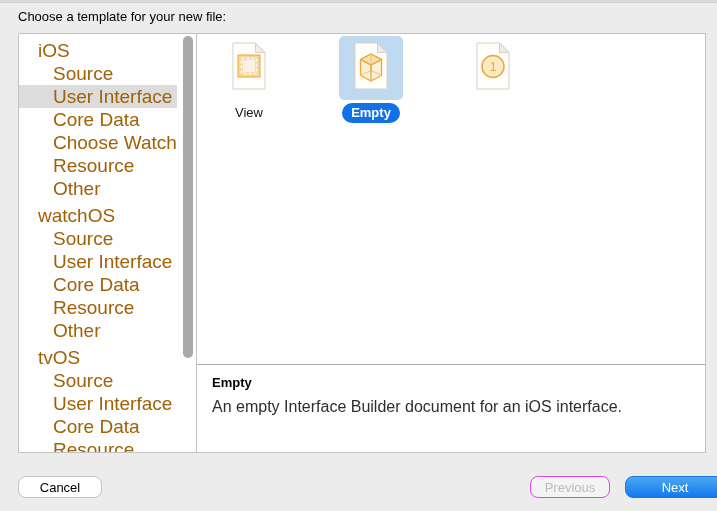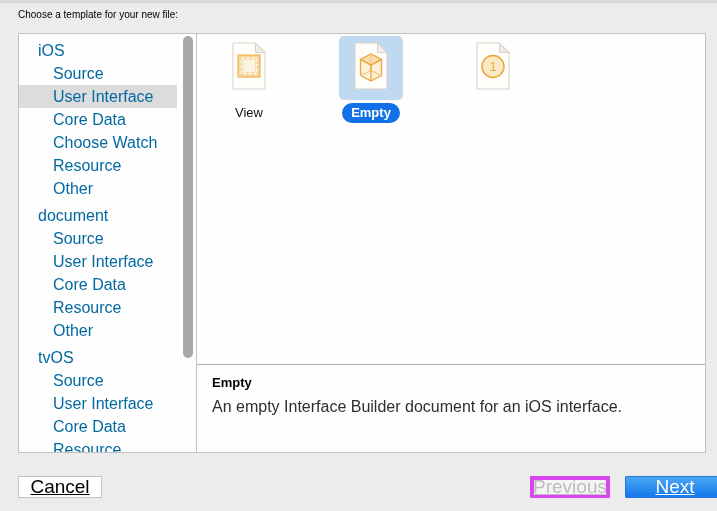--- a/index.html
+++ b/index.html
@@ -4,29 +4,29 @@
 <style>
   * { margin:0; padding:0; box-sizing:border-box; }
   html,body { width:717px; height:511px; }
   body {
     position:relative; background:#ececec; overflow:hidden;
     font-family:"Liberation Sans", sans-serif;
     -webkit-font-smoothing:antialiased;
   }
   .top-strip { position:absolute; left:0; top:0; width:717px; height:3px;
     background:#dadada; border-bottom:1px solid #d2d2d2; }
-  .dlg-title { position:absolute; left:18px; top:9px; font-size:10px; color:#000; }
+  .dlg-title { position:absolute; left:18px; top:9px; font-size:13px; color:#000; }
 
   .panel { position:absolute; top:33px; height:420px; background:#fefefe;
     border:1px solid #c2c2c2; overflow:hidden; }
   .sidebar { left:18px; width:179px; }
   .main { left:196px; width:510px; }
 
   .side-list { padding-top:5px; }
-  .side-row { height:23px; line-height:23px; font-size:16px; color:#0369a1;
+  .side-row { height:23px; line-height:23px; font-size:19px; color:#a16207;
     padding-left:34px; margin-right:19px; white-space:nowrap; cursor:default; }
   .side-row.group { padding-left:19px; }
   .side-row.gap { margin-top:4px; }
   .side-row.selected { background:var(--row-sel,#dcdcdc); }
   .side-scrollbar { position:absolute; top:2px; right:3px; width:10px; height:322px;
     border-radius:5px; background:#a9a9a9; }
 
   .tpl-grid { position:absolute; left:0; top:2px; display:flex; column-gap:18px; }
   .tpl-cell { width:104px; display:flex; flex-direction:column; align-items:center; cursor:default; }
   .tpl-iconbox { width:64px; height:64px; border-radius:5px;
@@ -35,44 +35,44 @@
   .tpl-label { margin-top:3px; font-size:13px; color:#121212; line-height:16px;
     padding:2px 9px; border-radius:11px; }
   .tpl-cell.selected .tpl-label { background:var(--accent,#1371e8); color:#fff; font-weight:bold; }
 
   .main-divider { position:absolute; left:0; top:330px; width:508px; height:1px; background:#ababab; }
   .desc { position:absolute; left:15px; top:341px; width:478px; }
   .desc-title { font-size:13px; font-weight:bold; color:#000; }
   .desc-text { margin-top:8px; font-size:16px; color:#2e2e2e; }
 
   .footer { position:absolute; left:0; top:453px; width:717px; height:58px; background:#ececec; }
-  .btn { position:absolute; top:476px; height:22px; border-radius:1px; font-size:19px;
-    display:flex; align-items:center; justify-content:center; cursor:default;text-decoration:underline; }
+  .btn { position:absolute; top:476px; height:22px; border-radius:8px; font-size:13px;
+    display:flex; align-items:center; justify-content:center; cursor:default; }
   .btn-cancel   { left:18px;  width:84px; background:#ffffff; border:1px solid #c3c3c3; color:#000; }
-  .btn-previous { left:530px; width:80px; background:#f4f4f4; border:4px solid #d946ef; color:#bcbcbc; }
+  .btn-previous { left:530px; width:80px; background:#f4f4f4; border:1px solid #d946ef; color:#bcbcbc; }
   .btn-next     { left:625px; width:100px; color:#fff; border:1px solid #2077dd;
     background:linear-gradient(#4aa7f5,#1478ea); }
 </style>
 </head>
 <body>
 
 <div class="top-strip"></div>
 
 <div class="dlg-title">Choose a template for your new file:</div>
 
 <div class="panel sidebar">
   <div class="side-list" id="side-list">
       <div class="side-row group">iOS</div>
       <div class="side-row">Source</div>
       <div class="side-row selected">User Interface</div>
       <div class="side-row">Core Data</div>
       <div class="side-row">Choose Watch</div>
       <div class="side-row">Resource</div>
       <div class="side-row">Other</div>
-      <div class="side-row group gap">document</div>
+      <div class="side-row group gap">watchOS</div>
       <div class="side-row">Source</div>
       <div class="side-row">User Interface</div>
       <div class="side-row">Core Data</div>
       <div class="side-row">Resource</div>
       <div class="side-row">Other</div>
       <div class="side-row group gap">tvOS</div>
       <div class="side-row">Source</div>
       <div class="side-row">User Interface</div>
       <div class="side-row">Core Data</div>
       <div class="side-row">Resource</div>

